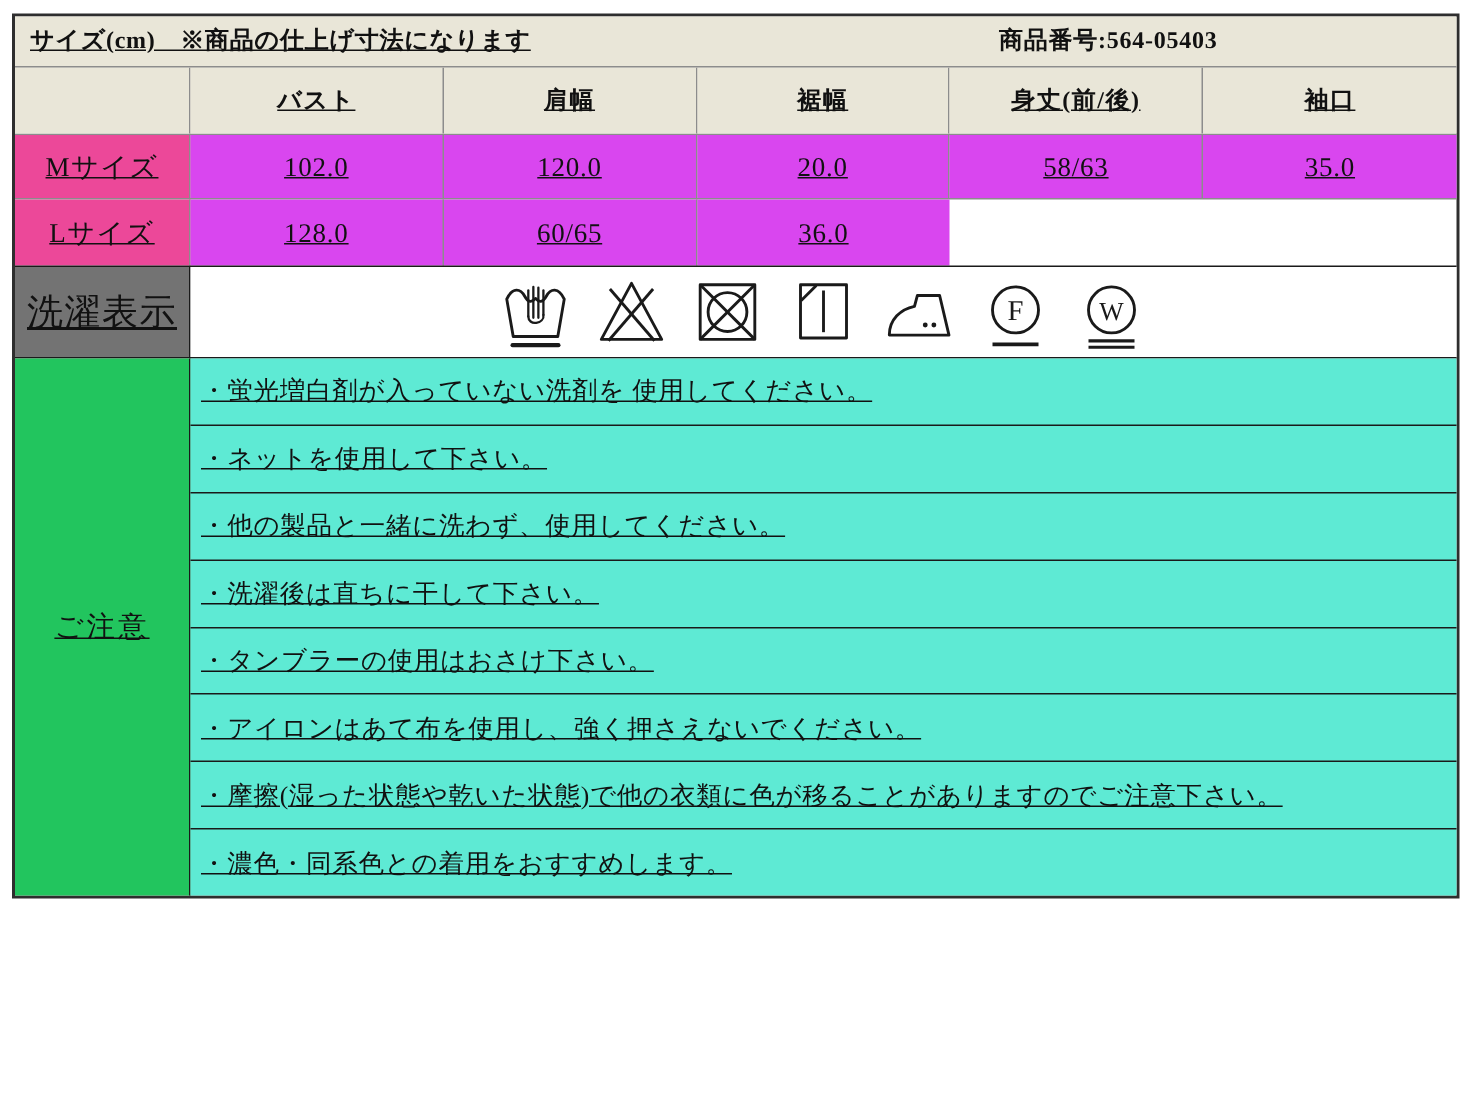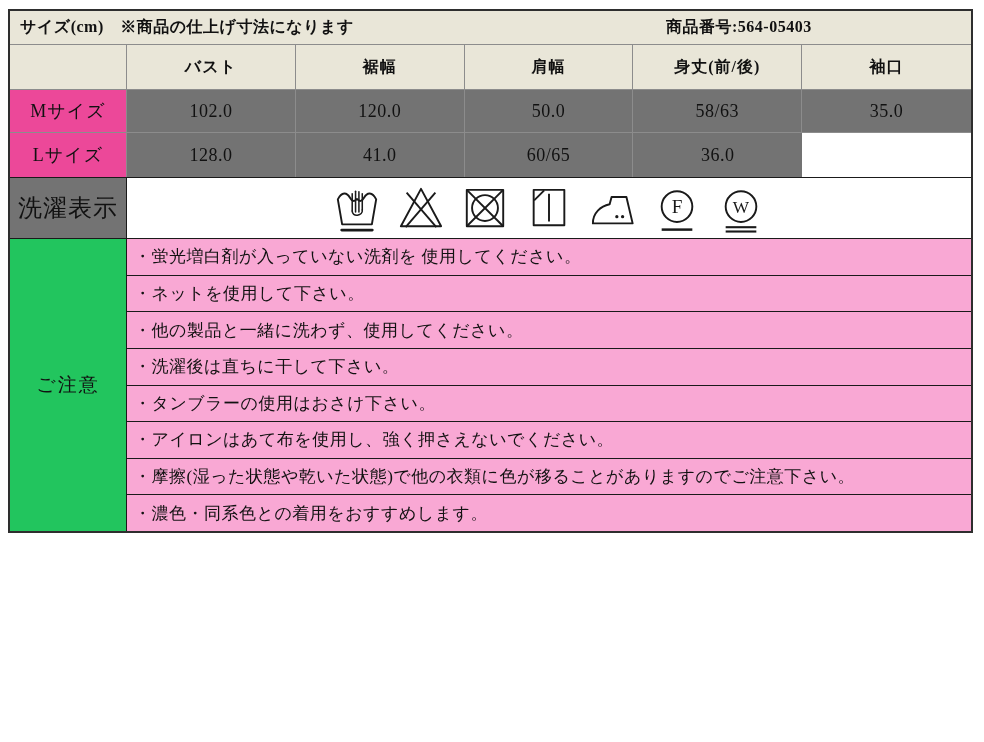--- a/index.html
+++ b/index.html
@@ -1,20 +1,20 @@
 <!DOCTYPE html>
 <html><head>
 <meta charset="utf-8">
 <style>
   * { margin:0; padding:0; box-sizing:border-box; }
   html,body { width:984px; height:742px; background:#ffffff; overflow:hidden;
     font-family:"Liberation Serif","DejaVu Serif",serif; color:#111; }
 
-  .sheet { position:absolute; left:8px; top:9px; width:965px; height:524px;
-    border:2px solid #2e2e2e; display:flex; flex-direction:column; background:#fff; }
+  .sheet { position:absolute; left:8px; top:9px; width:965px; height:590px;
+    border:2px solid #2e2e2e; display:flex; flex-direction:column; background:#fff;text-decoration:underline; }
 
   .beige { background:#e9e6d8; }
 
   
   .title-row { height:34px; flex:0 0 34px; background:#e9e6d8;
     border-bottom:1px solid #8c8c8c; position:relative;
     display:flex; align-items:center; }
   .title-row .main-title { padding-left:10px; font-weight:bold; font-size:16px; letter-spacing:0.5px; }
   .title-row .prod-num { position:absolute; left:656px; top:0; height:100%;
     display:flex; align-items:center; font-weight:bold; font-size:16px; letter-spacing:0.5px; }
@@ -22,75 +22,74 @@
   
   .grid-row { display:grid; grid-template-columns:117px repeat(5,1fr); }
   .head-row { height:45px; flex:0 0 45px; border-bottom:1px solid #8c8c8c; }
   .data-row { height:43px; flex:0 0 43px; border-bottom:1px solid #8c8c8c; }
   .data-row.last { height:44px; flex:0 0 44px; border-bottom:none; }
   .cell { display:flex; align-items:center; justify-content:center;
     border-right:1px solid #8c8c8c; overflow:hidden; }
   .cell:last-child { border-right:none; }
   .hcell { font-weight:bold; font-size:16px; background:#e9e6d8; letter-spacing:1px; }
   .rlabel { background:#ec4899; font-size:18px; letter-spacing:1px; }
-  .vcell { background:#737373; font-size:18px; letter-spacing:0.5px; }
+  .vcell { background:#d946ef; font-size:18px; letter-spacing:0.5px; }
 
   
   .care-row { height:62px; flex:0 0 62px; display:flex;
     border-top:1px solid #1a1a1a; border-bottom:1px solid #1a1a1a; }
   .care-label { width:117px; flex:0 0 117px; background:#737373;
     border-right:1px solid #1a1a1a; display:flex; align-items:center;
     justify-content:center; font-size:24px; letter-spacing:1px; }
   .care-content { flex:1; background:#fff; display:flex; align-items:center;
     justify-content:center; gap:18px; padding-top:2px; }
   .care-icon { display:inline-flex; }
   .care-icon svg { width:46px; height:50px; display:block; }
 
   
   .caution-section { flex:1; display:flex; }
   .caution-label { width:117px; flex:0 0 117px; background:#22c55e;
     border-right:1px solid #1a1a1a; display:flex; align-items:center;
     justify-content:center; font-size:19px; letter-spacing:2px; }
-  .caution-rows { flex:1; display:flex; flex-direction:column; background:#f9a8d4; }
+  .caution-rows { flex:1; display:flex; flex-direction:column; background:#5eead4; }
   .caution-row { flex:1; display:flex; align-items:center; padding-left:7px;
     border-top:1px solid #1a1a1a; font-size:17px; letter-spacing:0.5px; }
   .caution-row:first-child { border-top:none; }
 </style>
 </head>
 <body>
 
 <div class="sheet">
 
   <div class="title-row">
     <span class="main-title">サイズ(cm)　※商品の仕上げ寸法になります</span>
     <span class="prod-num">商品番号:564-05403</span>
   </div>
 
   <div class="grid-row head-row">
     <div class="cell beige"></div>
     <div class="cell hcell">バスト</div>
+    <div class="cell hcell">肩幅</div>
     <div class="cell hcell">裾幅</div>
-    <div class="cell hcell">肩幅</div>
     <div class="cell hcell">身丈(前/後)</div>
     <div class="cell hcell">袖口</div>
   </div>
 
   <div class="grid-row data-row">
     <div class="cell rlabel">Mサイズ</div>
     <div class="cell vcell">102.0</div>
     <div class="cell vcell">120.0</div>
-    <div class="cell vcell">50.0</div>
+    <div class="cell vcell">20.0</div>
     <div class="cell vcell">58/63</div>
     <div class="cell vcell">35.0</div>
   </div>
 
   <div class="grid-row data-row last">
     <div class="cell rlabel">Lサイズ</div>
     <div class="cell vcell">128.0</div>
-    <div class="cell vcell">41.0</div>
     <div class="cell vcell">60/65</div>
     <div class="cell vcell">36.0</div>
   </div>
 
   <div class="care-row">
     <div class="care-label">洗濯表示</div>
     <div class="care-content">
         <span class="care-icon">
     <svg viewBox="0 0 48 52" fill="none" stroke="#1a1a1a" stroke-width="2" stroke-linecap="round" stroke-linejoin="round">
       <path d="M4 16 C8 7.5 13.5 8.5 16.5 14 C19 18.5 21.5 18.5 24 15.5 C26.5 18.5 29 18.5 31.5 14 C34.5 8.5 40 7.5 44 16 L39.5 42 H8.5 Z"></path>

